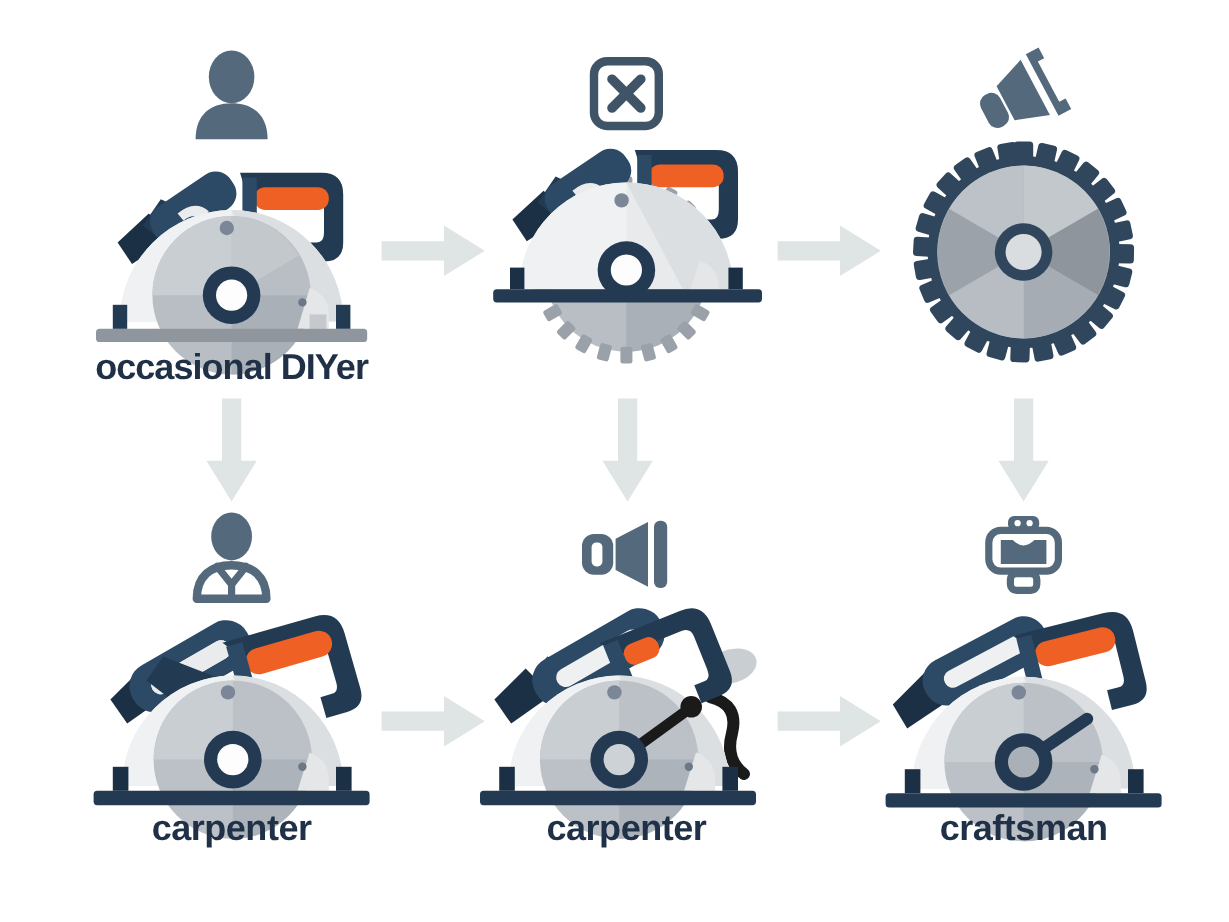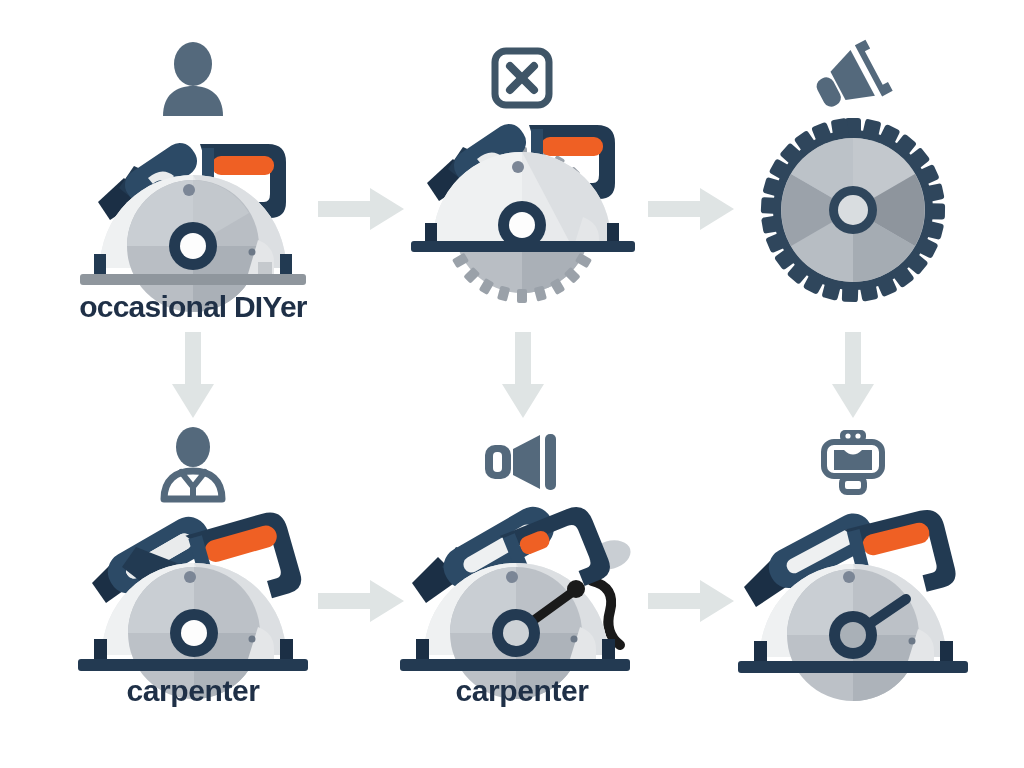--- a/index.html
+++ b/index.html
@@ -419,20 +419,21 @@
         <circle cx="131" cy="128" r="13" fill="#a9b0b7"></circle>
         <circle cx="127" cy="70" r="6" fill="#7b8696"></circle>
         <path d="M196 122 q16 6 16 22 l0 10 l-26 0 Z" fill="#e4e6e8"></path>
         <circle cx="190" cy="134" r="3.5" fill="#6c7887"></circle>
 
         <rect x="16" y="154" width="230" height="12" rx="3" fill="#233a52"></rect>
         <path d="M32 134 l13 0 l0 20 l-13 0 Z" fill="#1b2f45"></path>
         <path d="M218 134 l13 0 l0 20 l-13 0 Z" fill="#1b2f45"></path>
       </svg>
     </div>
+    <div class="caption">craftsman</div>
   </div>
 
   <div class="arrow-h ar1">
     <svg viewBox="0 0 86 46">
         <path d="M0 15 L52 15 L52 2 L86 23 L52 44 L52 31 L0 31 Z" fill="#dfe4e4"></path>
       </svg>
   </div>
   <div class="arrow-h ar2">
     <svg viewBox="0 0 86 46">
         <path d="M0 15 L52 15 L52 2 L86 23 L52 44 L52 31 L0 31 Z" fill="#dfe4e4"></path>

